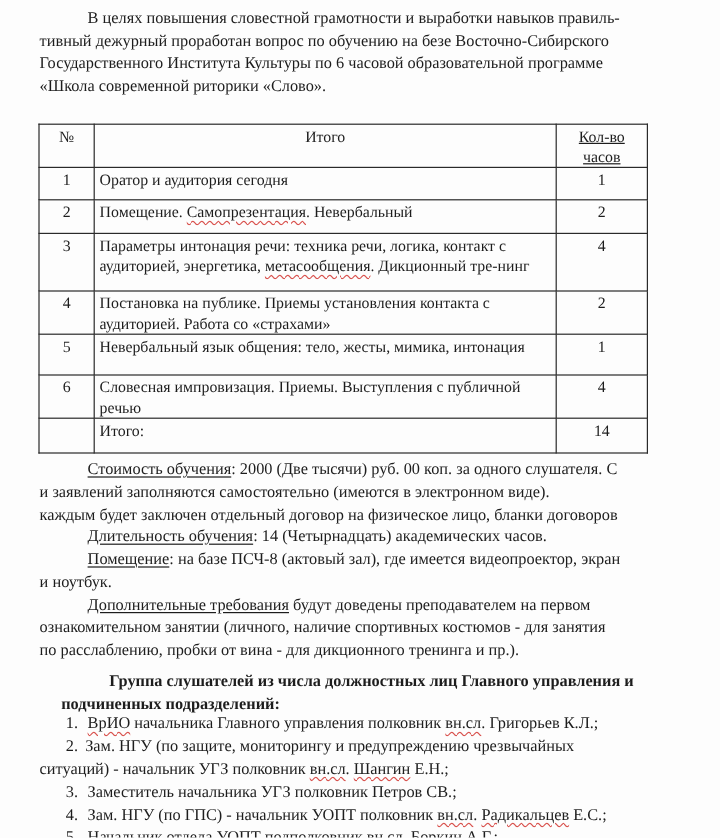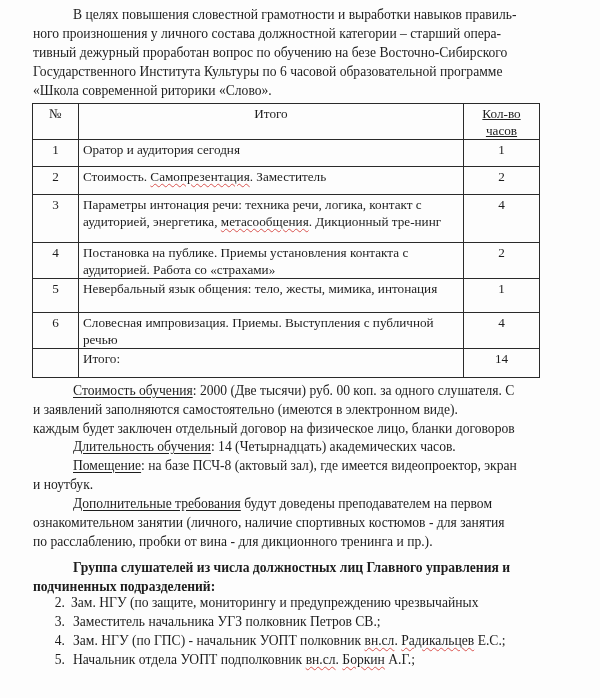--- a/index.html
+++ b/index.html
@@ -35,55 +35,54 @@
   tr.r5 td { height: 32px; }
   tr.r6 td { height: 33px; }
   tr.rt td { height: 27px; }
   .spell { text-decoration: underline wavy #d9534f; text-decoration-thickness: 1px; text-underline-offset: 2px; }
   .ul { text-decoration: underline; text-underline-offset: 2px; }
 
   .cost { top: 381px; }
   .dur { top: 437px; }
   .room { top: 456px; }
   .req { top: 494px; }
-  .group { top: 558px; font-weight: bold; }
+  .group { top: 558px; font-weight: bold; margin-left: 18px; }
   .ind40 { display: inline-block; width: 40px; }
   .list { position: absolute; left: 33px; top: 593px; width: 507px; font-size: 13.6px; line-height: 19px; }
   .li { display: block; white-space: nowrap; }
   .li .num { display: inline-block; width: 20px; text-align: right; margin-left: 12px; margin-right: 8px; }
   .li2 .num { margin-right: 6px; }
 </style>
 </head>
 <body>
 
 <div class="page">
 
   <div class="p intro">
     <span class="line"><span class="ind40"></span><span>В целях повышения словестной грамотности и выработки навыков правиль-</span></span>
-    <span class="line">ного произношения у личного состава должностной категории – старший опера-</span>
     <span class="line">тивный дежурный проработан вопрос по обучению на безе  Восточно-Сибирского</span>
     <span class="line">Государственного Института Культуры  по 6 часовой образовательной программе</span>
     <span class="line">«Школа современной риторики «Слово».</span>
   </div>
 
   <table class="plan">
     <tbody>
         <tr class="h">
       <th class="c-no hdr-no">№</th>
       <th>Итого</th>
       <th class="c-hours hdr-hours"><span>Кол-во</span><br><span>часов</span></th>
     </tr>
     <tr class="r1">
       <td class="c-no">1</td>
       <td>Оратор и аудитория сегодня</td>
       <td class="c-hours">1</td>
     </tr>
     <tr class="r2">
       <td class="c-no">2</td>
-      <td><span>Стоимость. </span><span class="spell">Самопрезентация</span><span>. Заместитель</span></td>
+      <td><span>Помещение. </span><span class="spell">Самопрезентация</span><span>. Невербальный</span></td>
       <td class="c-hours">2</td>
     </tr>
     <tr class="r3">
       <td class="c-no">3</td>
       <td><span>Параметры интонация речи: техника речи, логика, контакт с аудиторией, энергетика, </span><span class="spell">метасообщения</span><span>. Дикционный тре-нинг</span></td>
       <td class="c-hours">4</td>
     </tr>
     <tr class="r4">
       <td class="c-no">4</td>
       <td>Постановка на публике. Приемы установления контакта с аудиторией. Работа со «страхами»</td>
@@ -127,22 +126,28 @@
     <span class="line">ознакомительном занятии (личного, наличие спортивных костюмов - для занятия</span>
     <span class="line">по расслаблению, пробки от вина - для дикционного тренинга и пр.).</span>
   </div>
 
   <div class="p group">
     <span class="line"><span class="ind40"></span><span>Группа слушателей из числа должностных лиц Главного управления и</span></span>
     <span class="line">подчиненных подразделений:</span>
   </div>
 
   <div class="list">
+    <span class="li">
+      <span class="num">1.</span><span class="spell">ВрИО</span><span> начальника Главного управления полковник </span><span class="spell">вн.сл</span><span>. Григорьев К.Л.;</span>
+    </span>
     <span class="li li2">
       <span class="num">2.</span><span>Зам.  НГУ  (по  защите,  мониторингу  и  предупреждению  чрезвычайных</span>
+    </span>
+    <span class="li">
+      <span>ситуаций) - начальник УГЗ полковник </span><span class="spell">вн.сл</span><span>. </span><span class="spell">Шангин</span><span> Е.Н.;</span>
     </span>
     <span class="li">
       <span class="num">3.</span><span>Заместитель начальника УГЗ полковник Петров СВ.;</span>
     </span>
     <span class="li">
       <span class="num">4.</span><span>Зам. НГУ (по ГПС) - начальник УОПТ полковник </span><span class="spell">вн.сл</span><span>. </span><span class="spell">Радикальцев</span><span> Е.С.;</span>
     </span>
     <span class="li">
       <span class="num">5.</span><span>Начальник отдела УОПТ подполковник </span><span class="spell">вн.сл</span><span>. </span><span class="spell">Боркин</span><span> А.Г.;</span>
     </span>

